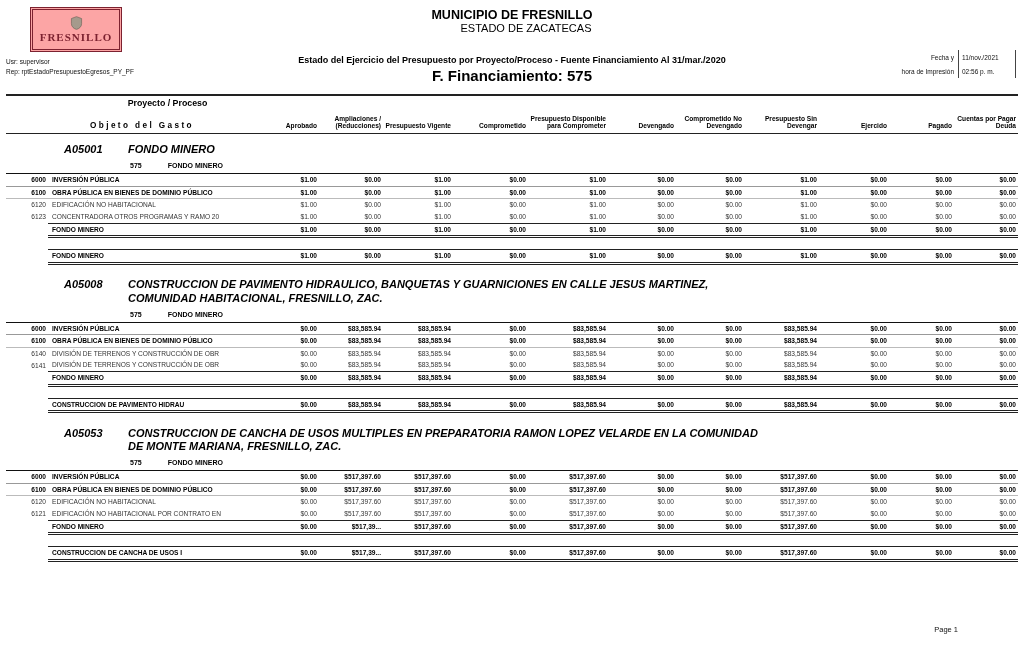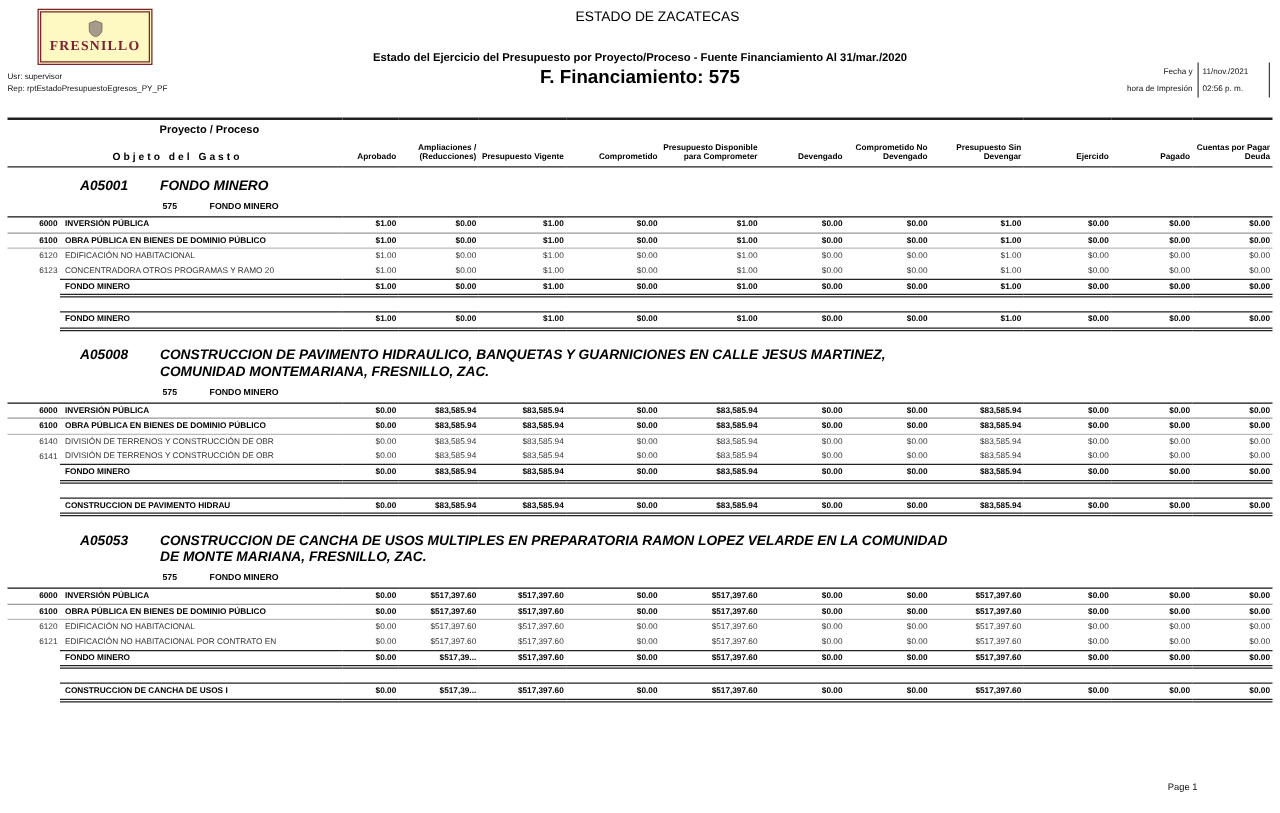--- a/index.html
+++ b/index.html
@@ -10,21 +10,21 @@
     color: #000;
   }
   .page { position: relative; width: 1024px; height: 650px; overflow: hidden; background: #fff; }
 
   
   .hdr { position: relative; height: 94px; }
   .logo-box {
     position: absolute; left: 30px; top: 7px; width: 92px; height: 45px;
     border: 3px double #7c2230;
     display: flex; flex-direction: column; align-items: center; justify-content: center; gap: 1px;
-    background: #fef9c3;
+    background: #fca5a5;
   }
   .crest { width: 13px; height: 14px; }
   .logo-text {
     font-family: "Liberation Serif", serif; font-weight: bold;
     font-size: 11px; letter-spacing: 1px; color: #7c2230;
   }
   .meta { position: absolute; left: 6px; top: 57px; font-size: 6.5px; color: #111; line-height: 1.6; }
   .center-titles { position: absolute; left: 0; right: 0; top: 8px; text-align: center; }
   .t1 { font-size: 12.5px; font-weight: bold; }
   .t2 { font-size: 11px; font-weight: normal; margin-left: 28px; }
@@ -84,20 +84,21 @@
       </svg>
       <div class="logo-text">FRESNILLO</div>
     </div>
 
     <div class="meta">
       <div>Usr: supervisor</div>
       <div>Rep: rptEstadoPresupuestoEgresos_PY_PF</div>
     </div>
 
     <div class="center-titles">
+      <div class="t1">MUNICIPIO DE FRESNILLO</div>
       <div class="t2">ESTADO DE ZACATECAS</div>
       <div class="t3">Estado del Ejercicio del Presupuesto por Proyecto/Proceso - Fuente Financiamiento Al 31/mar./2020</div>
       <div class="t4">F. Financiamiento: 575</div>
     </div>
 
     <div class="printinfo">
       <div class="pi-row">
         <div class="pi-label">Fecha y</div>
         <div class="pi-value">11/nov./2021</div>
       </div>
@@ -248,21 +249,21 @@
           <td class="val bordered">$0.00</td>
           <td class="val bordered">$0.00</td>
         </tr>
         <tr class="gap-row">
           <td colspan="13"></td>
         </tr>
         <tr class="sec-head">
           <td colspan="13">
             <div class="sec-flex">
               <span class="sec-code">A05008</span>
-              <span class="sec-title">CONSTRUCCION DE PAVIMENTO HIDRAULICO, BANQUETAS Y GUARNICIONES EN CALLE JESUS MARTINEZ, COMUNIDAD MONTEMARIANA, FRESNILLO, ZAC.</span>
+              <span class="sec-title">CONSTRUCCION DE PAVIMENTO HIDRAULICO, BANQUETAS Y GUARNICIONES EN CALLE JESUS MARTINEZ, COMUNIDAD HABITACIONAL, FRESNILLO, ZAC.</span>
             </div>
           </td>
         </tr>
         <tr class="fund-row">
           <td colspan="13"><span class="fund-code">575</span><span class="fund-name">FONDO MINERO</span></td>
         </tr>
         <tr class="lvl1">
           <td class="code">6000</td>
           <td class="lbl">INVERSIÓN PÚBLICA</td>
           <td class="val">$0.00</td>

